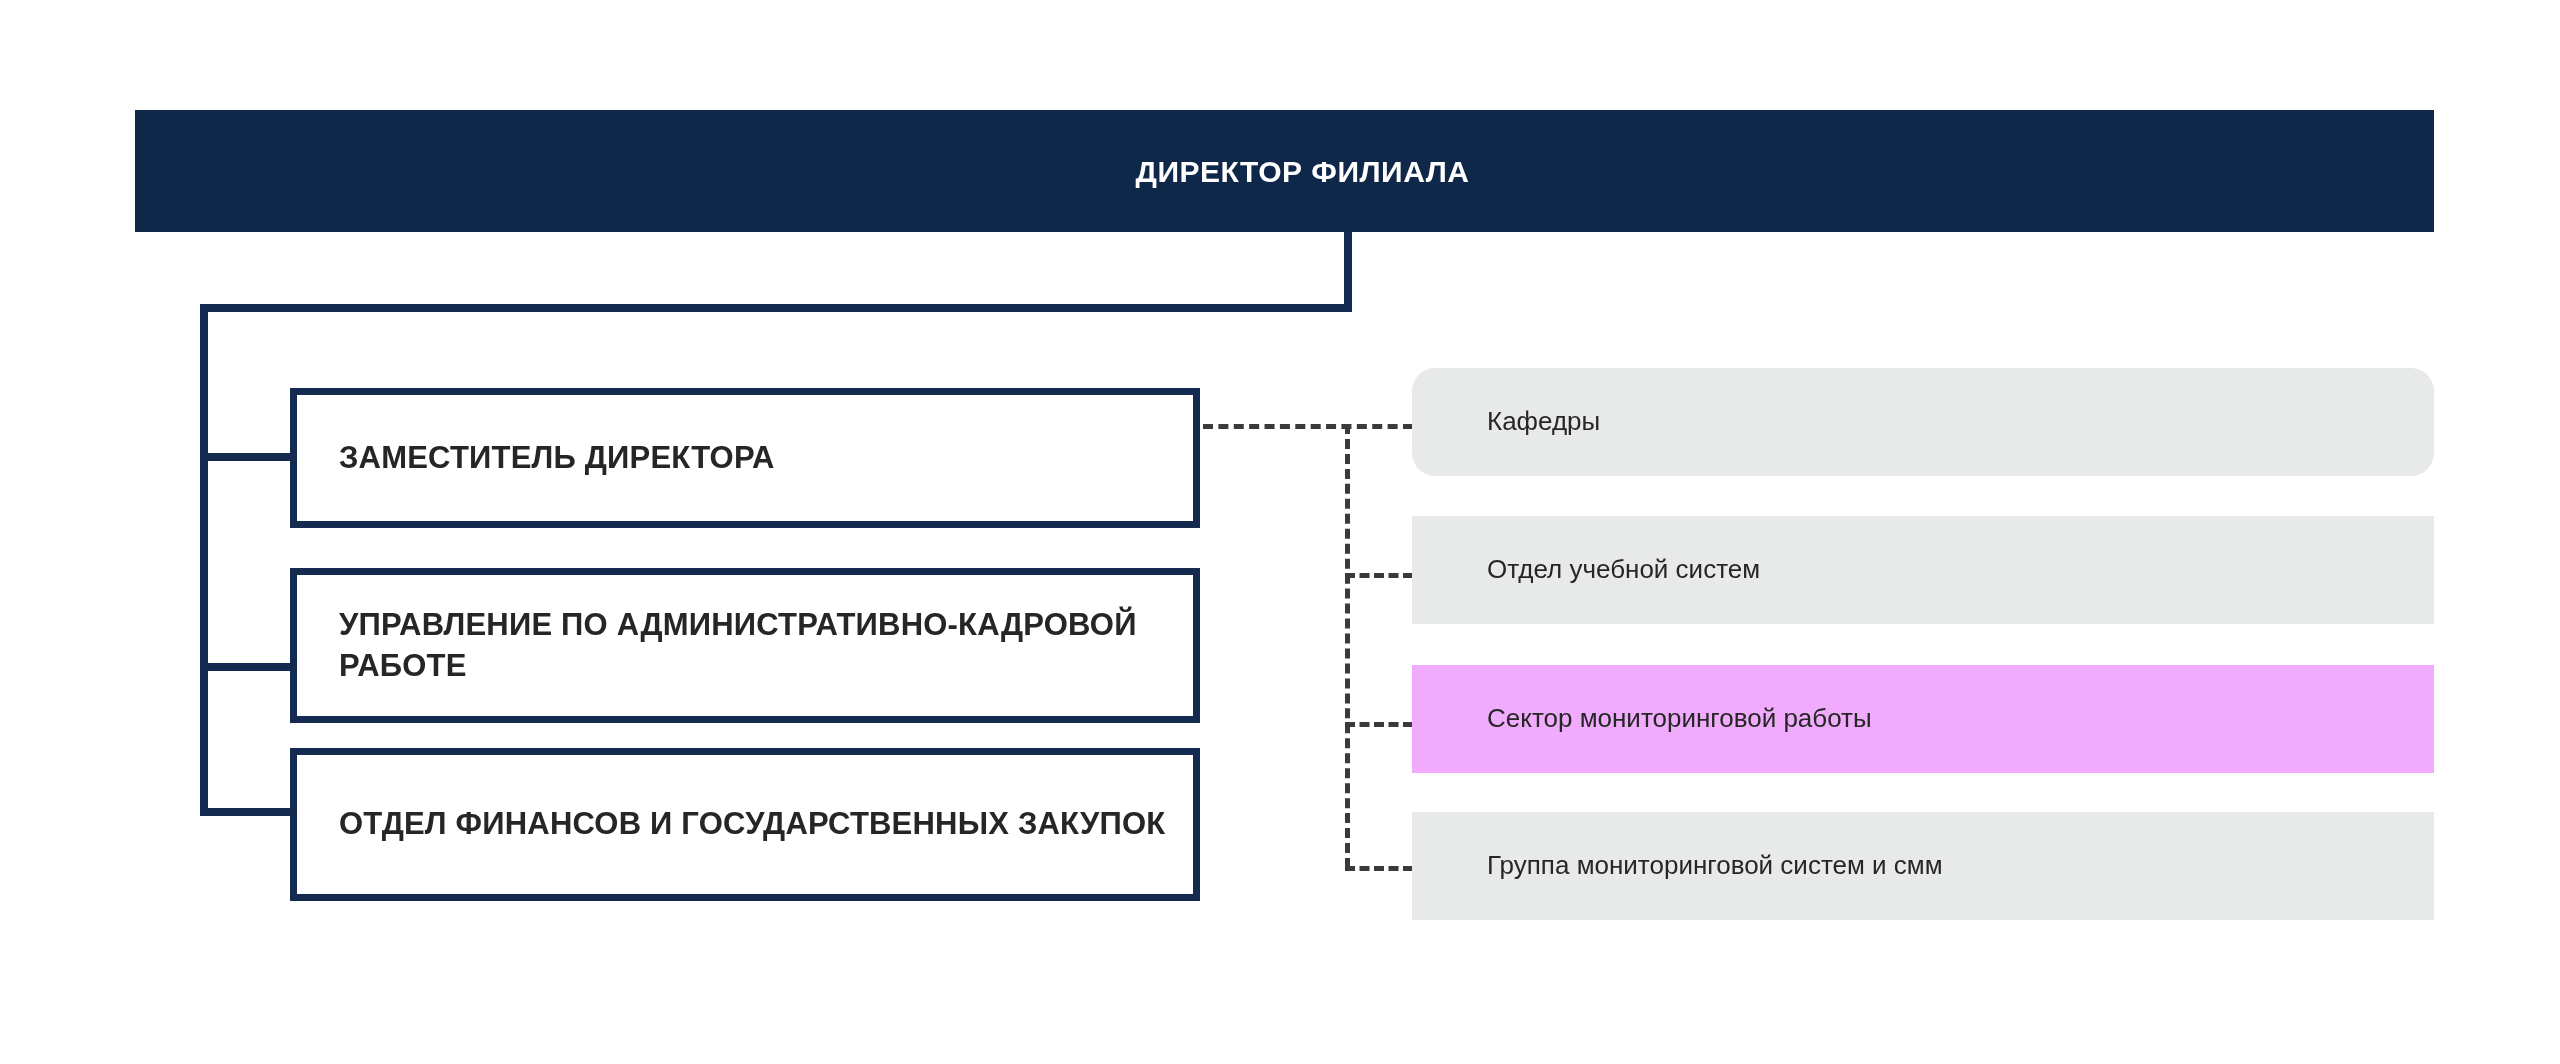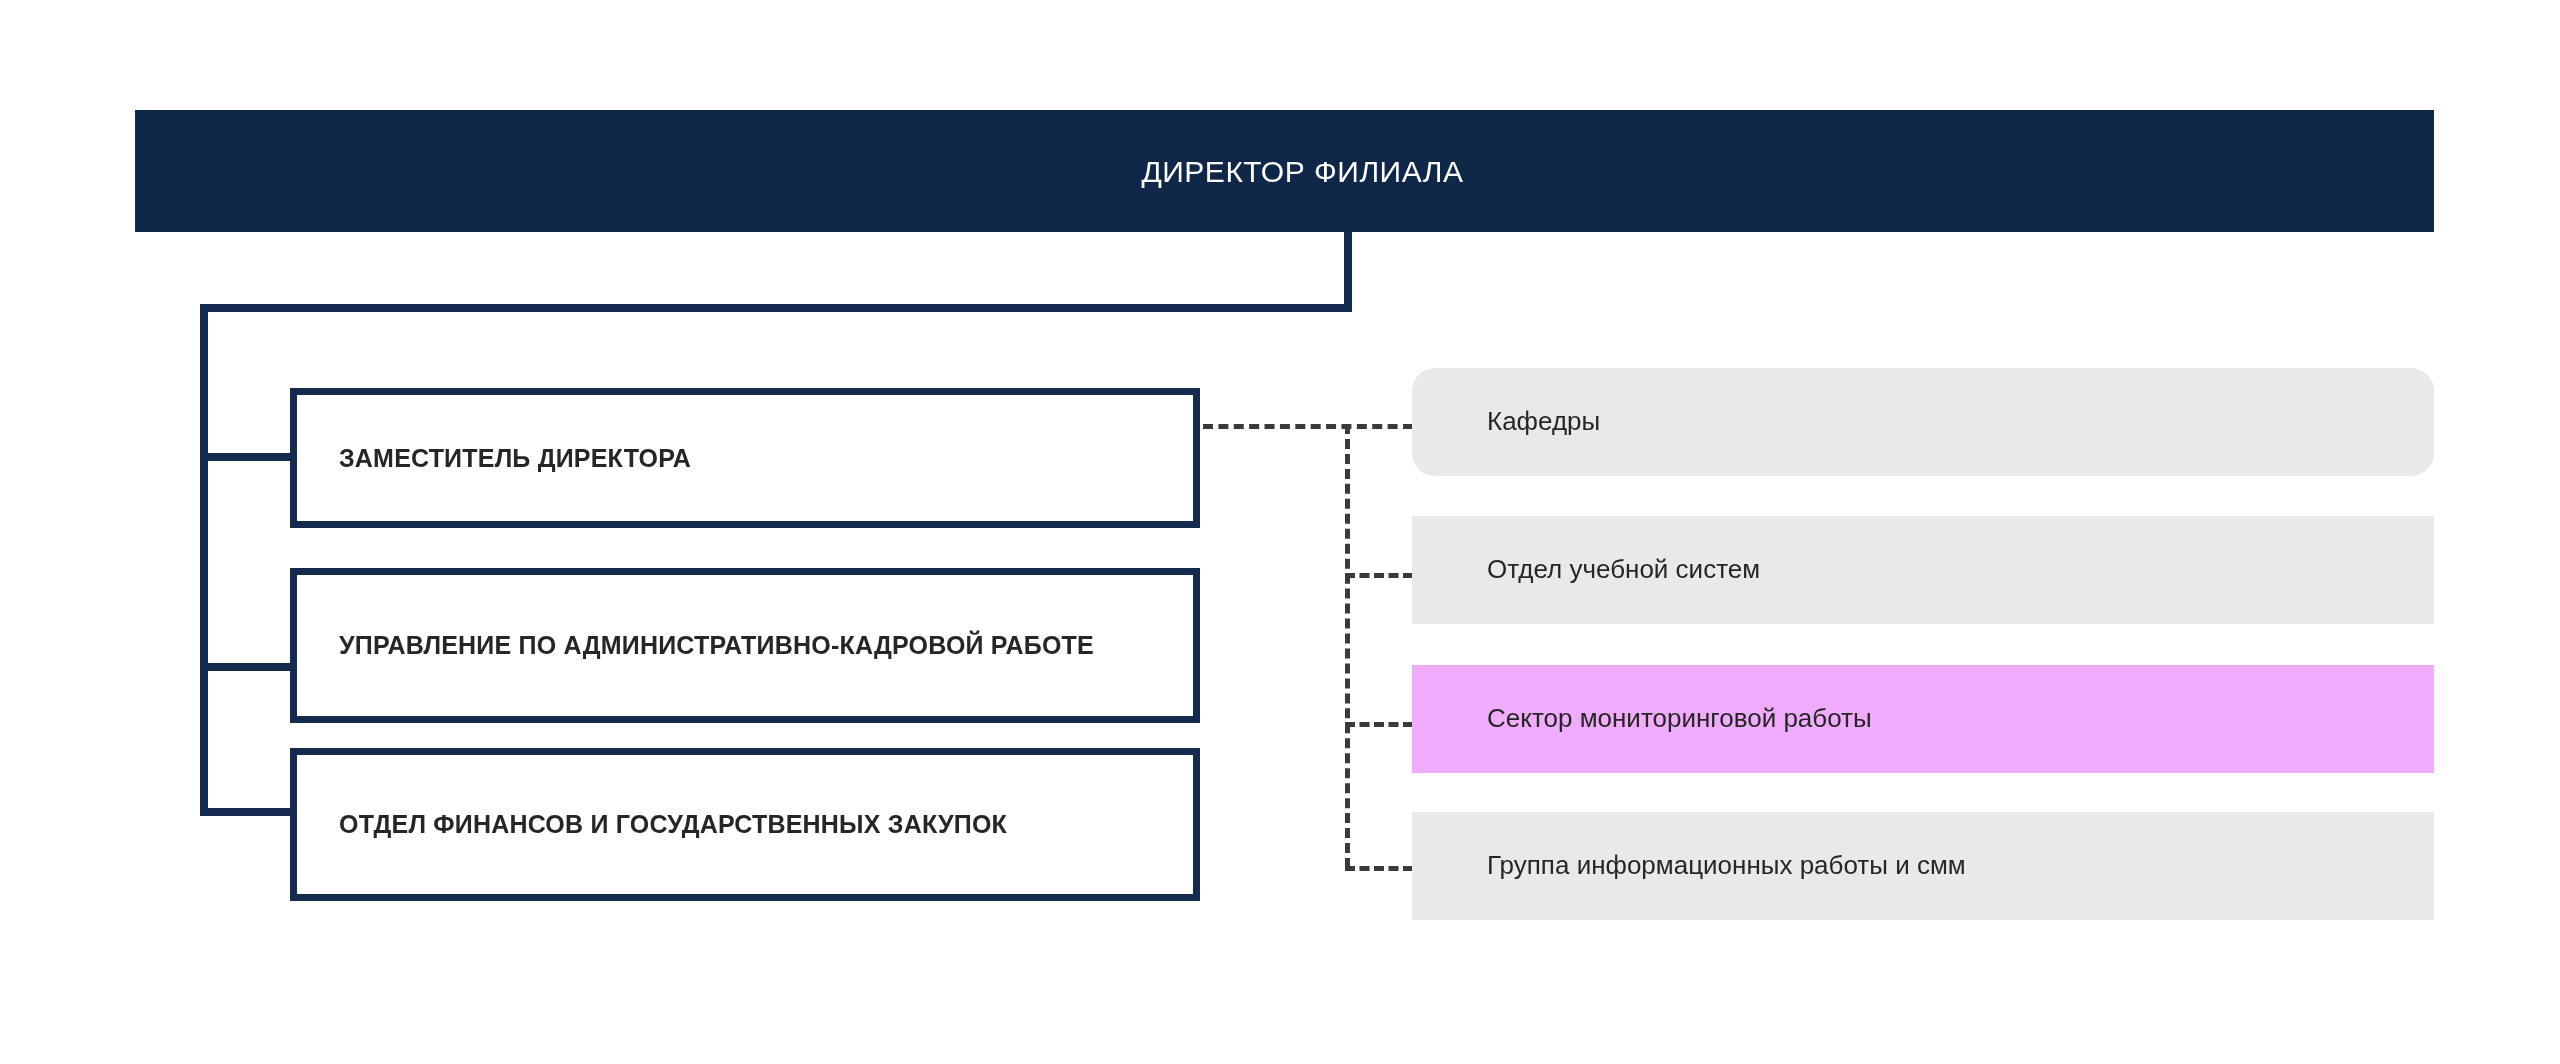--- a/index.html
+++ b/index.html
@@ -28,21 +28,21 @@
     height: 122px;
     background: var(--navy, #0F2748);
     display: flex;
     align-items: center;
     justify-content: center;
     box-sizing: border-box;
   }
   .header-bar .title {
     color: #ffffff;
     font-size: 30px;
-    font-weight: normal;
+    font-weight: bold;
     letter-spacing: 0.5px;
     text-align: center;
     line-height: 1.1;
     margin-left: 36px;
   }
 
   
   .conn {
     position: absolute;
     background: #142B4F;
@@ -60,21 +60,21 @@
     left: 290px;
     width: 910px;
     background: #ffffff;
     border: 7px solid #142B4F;
     box-sizing: border-box;
     display: flex;
     align-items: center;
   }
   .unit-box .unit-label {
     color: #262626;
-    font-size: 25px;
+    font-size: 31px;
     font-weight: bold;
     line-height: 1.32;
     padding-left: 42px;
     padding-right: 20px;
     letter-spacing: 0.2px;
   }
   .unit-1 { top: 388px; height: 140px; }
   .unit-2 { top: 568px; height: 155px; }
   .unit-3 { top: 748px; height: 153px; }
 
@@ -158,16 +158,16 @@
 
   <div class="sub-box sub-2" style="background: rgb(232, 234, 234);">
     <div class="sub-label" style="color: rgb(38, 38, 38);">Отдел учебной систем</div>
   </div>
 
   <div class="sub-box sub-3" style="background: #f0abfc;">
     <div class="sub-label" style="color: rgb(38, 38, 38);">Сектор мониторинговой работы</div>
   </div>
 
   <div class="sub-box sub-4" style="background: rgb(232, 234, 234);">
-    <div class="sub-label" style="color: rgb(38, 38, 38);">Группа информационных работы и смм</div>
+    <div class="sub-label" style="color: rgb(38, 38, 38);">Группа мониторинговой систем и смм</div>
   </div>
 
 </div>
 
 </body></html>

